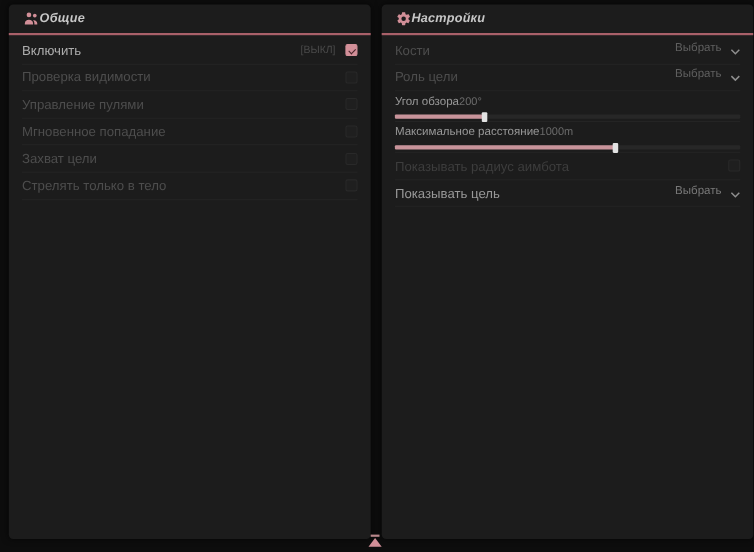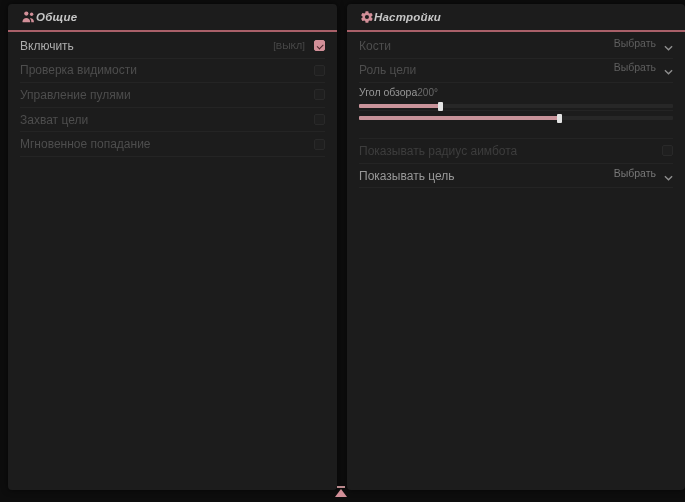--- a/index.html
+++ b/index.html
@@ -99,25 +99,29 @@
     </div>
     <div class="row">
       <span class="label">Проверка видимости</span>
       <span class="checkbox dim"></span>
     </div>
     <div class="row">
       <span class="label">Управление пулями</span>
       <span class="checkbox dim"></span>
     </div>
     <div class="row">
+      <span class="label">Мгновенное попадание</span>
+      <span class="checkbox dim"></span>
+    </div>
+    <div class="row">
       <span class="label">Захват цели</span>
       <span class="checkbox dim"></span>
     </div>
     <div class="row">
-      <span class="label">Мгновенное попадание</span>
+      <span class="label">Стрелять только в тело</span>
       <span class="checkbox dim"></span>
     </div>
   </div>
 </div>
 
 <div class="panel right">
   <div class="panel-header">
     <span class="hicon">
       <svg width="14" height="14" viewBox="0 0 24 24" fill="#d28f98">
         <path d="M19.4 13c.04-.32.1-.65.1-1s-.06-.68-.1-1l2.1-1.65a.5.5 0 0 0 .12-.64l-2-3.46a.5.5 0 0 0-.61-.22l-2.49 1a7.3 7.3 0 0 0-1.73-1l-.38-2.65A.5.5 0 0 0 13.9 2h-4a.5.5 0 0 0-.5.42l-.38 2.65c-.62.26-1.2.6-1.73 1l-2.49-1a.5.5 0 0 0-.61.22l-2 3.46a.5.5 0 0 0 .12.64L4.4 11c-.04.32-.1.65-.1 1s.06.68.1 1l-2.1 1.65a.5.5 0 0 0-.12.64l2 3.46c.14.24.42.34.61.22l2.49-1c.53.4 1.11.74 1.73 1l.38 2.65c.04.24.25.42.5.42h4c.25 0 .46-.18.5-.42l.38-2.65a7.3 7.3 0 0 0 1.73-1l2.49 1c.19.12.47.02.61-.22l2-3.46a.5.5 0 0 0-.12-.64L19.4 13zM11.9 15.5a3.5 3.5 0 1 1 0-7 3.5 3.5 0 0 1 0 7z"></path>
@@ -158,20 +162,24 @@
         <span class="value">200°</span>
       </div>
       <div class="slider">
         <div class="slider-track"></div>
         <div class="slider-fill" style="width: 26%;"></div>
         <div class="slider-handle" style="left: calc(26% - 3px);"></div>
       </div>
     </div>
 
     <div class="slider-group">
+      <div class="sg-head">
+        <span class="label">Максимальное расстояние</span>
+        <span class="value">1000m</span>
+      </div>
       <div class="slider">
         <div class="slider-track"></div>
         <div class="slider-fill" style="width: 64%;"></div>
         <div class="slider-handle" style="left: calc(64% - 3px);"></div>
       </div>
     </div>
 
     <div class="row disabled">
       <span class="label">Показывать радиус аимбота</span>
       <span class="checkbox dim"></span>

